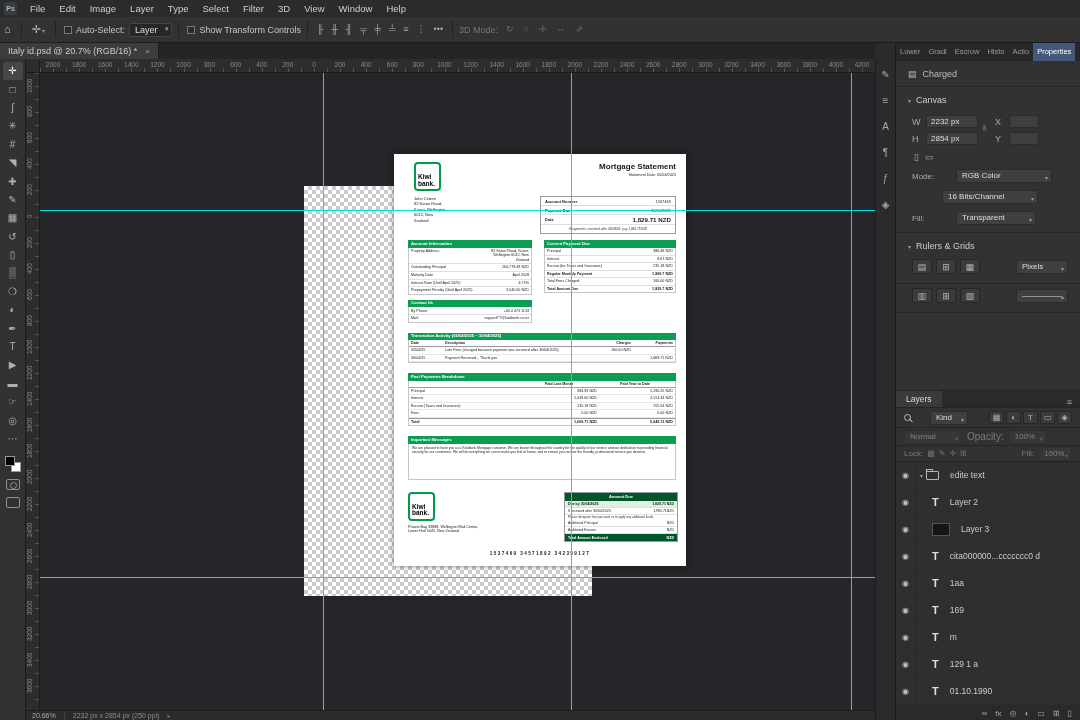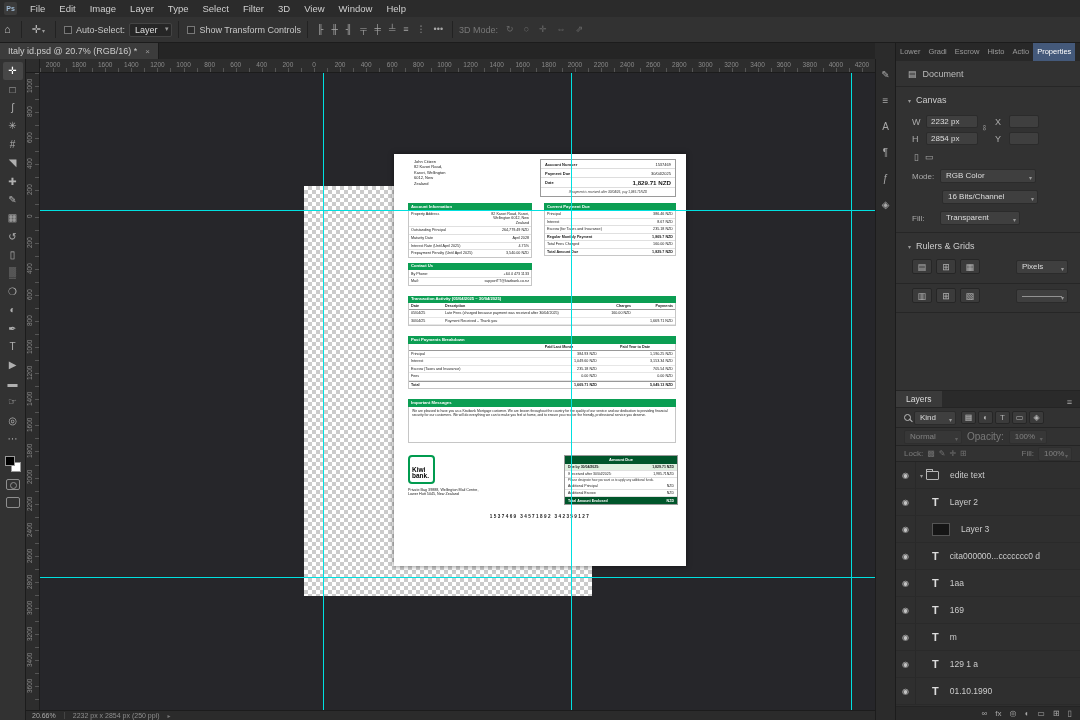--- a/index.html
+++ b/index.html
@@ -132,32 +132,32 @@
 .f-row{display:flex;align-items:center;gap:5px;margin:4px 0}
 .f-lab{width:9px;color:#aaa}
 .field{background:#3f3f3f;border:1px solid #2b2b2b;border-radius:2px;height:13px;padding:0 4px;line-height:11px;color:#ddd;font-size:8px}
 .field.w46{width:52px}
 .field.w28{width:30px}
 .link-icon{position:absolute;left:86px;top:14px;color:#999;display:inline-block;transform:rotate(90deg);font-size:8px}
 .orient-row{display:flex;gap:6px;padding:3px 12px 0 18px;color:#aaa;font-size:9px}
 .res-text{padding:8px 12px 0 16px;color:#a8a8a8;font-size:8px}
 .sel{background:#3f3f3f;border:1px solid #2b2b2b;border-radius:2px;height:14px;line-height:12px;padding:0 14px 0 5px;position:relative;color:#ddd;font-size:8px;white-space:nowrap}
 .sel::after{content:"▾";position:absolute;right:3px;top:2px;font-size:6px;color:#999}
-.mode-row{display:flex;align-items:center;gap:4px;padding:7px 12px 0 16px}
+.mode-row{display:flex;align-items:center;gap:20px;padding:7px 12px 0 16px}
 .mode-lab{width:24px;color:#aaa;font-size:8px}
 .indent-row{padding-left:46px}
 .icons-row{display:flex;align-items:center;gap:4px;padding:4px 12px 2px 16px}
 .icon-btn{width:20px;height:15px;border:1px solid #262626;background:#3b3b3b;border-radius:2px;display:flex;align-items:center;justify-content:center;color:#b5b5b5;font-size:9px}
 .row-spacer{flex:1}
 .sec-div{height:1px;background:#262626;margin-top:7px}
 
 .layers-head{flex:0 0 16px;background:#2a2a2a;display:flex;align-items:flex-end;justify-content:space-between;border-bottom:1px solid #242424}
 .layers-title{background:#3a3a3a;padding:2px 10px;font-size:8.5px;color:#ddd;height:16px;display:flex;align-items:center}
 .panel-menu-icon{padding-right:8px;color:#aaa;font-size:9px}
-.filter-row{flex:0 0 20px;display:flex;align-items:center;gap:3px;padding:0 8px;border-bottom:1px solid #242424}
+.filter-row{flex:0 0 20px;display:flex;align-items:center;gap:19px;padding:0 8px;border-bottom:1px solid #242424}
 .search-icon{width:7px;height:7px;border:1px solid #bbb;border-radius:50%;position:relative;flex:0 0 7px}
 .search-icon::after{content:"";position:absolute;width:4px;height:1px;background:#bbb;transform:rotate(45deg);right:-3px;bottom:-1px}
 .filter-ic{width:15px;height:13px;border:1px solid #262626;background:#3b3b3b;border-radius:2px;display:flex;align-items:center;justify-content:center;color:#b5b5b5;font-size:8px}
 .blend-row{flex:0 0 18px;display:flex;align-items:center;gap:5px;padding:0 8px;border-bottom:1px solid #242424}
 .lock-row{flex:0 0 16px;display:flex;align-items:center;gap:4px;padding:0 8px;border-bottom:1px solid #242424;font-size:8px}
 .lock-ic{color:#b5b5b5;font-size:8px}
 .dim{opacity:.45}
 .layers-list{flex:1;overflow:hidden;background:#2f2f2f}
 .layer{height:27px;display:flex;align-items:center;border-bottom:1px solid #2a2a2a;font-size:8.5px;color:#ccc}
 .eye-cell{width:20px;align-self:stretch;border-right:1px solid #292929;display:flex;align-items:center;justify-content:center}
@@ -329,20 +329,30 @@
       <div class="bg-swatch"></div>
     </div>
     <div class="tool-extra qmask"></div>
     <div class="tool-extra"></div>
   </div>
 
   <div class="canvas">
     <div class="checker"></div>
 
     <div class="page">
+      <div class="doc-header">
+        <div class="kiwi-logo">
+          <span>Kiwi</span>
+          <span>bank.</span>
+        </div>
+        <div>
+          <div class="doc-title">Mortgage Statement</div>
+          <div class="doc-date">Statement Date: 05/04/2025</div>
+        </div>
+      </div>
       <div class="addr-row">
         <div class="recipient">
           <div>John Citizen</div>
             <div>82 Karori Road,</div>
             <div>Karori, Wellington</div>
             <div>6012, New</div>
             <div>Zealand</div>
         </div>
         <div class="summary-box">
           <div>
@@ -561,21 +571,21 @@
         <span class="panel-tab" data-active="false">Gradi</span>
         <span class="panel-tab" data-active="false">Escrow</span>
         <span class="panel-tab" data-active="false">Histo</span>
         <span class="panel-tab" data-active="false">Actio</span>
         <span class="panel-tab" data-active="true">Properties</span>
     </div>
 
     <div class="props">
       <div class="prop-doc">
         <span>▤</span>
-        <span>Document</span>
+        <span>Charged</span>
       </div>
       <div class="sec-h">
         <span class="chev">▾</span>
         <span>Canvas</span>
       </div>
       <div class="fields">
         <div class="f-row">
           <span class="f-lab">W</span>
           <span class="field w46">2232 px</span>
           <span class="f-lab" style="margin-left:12px">X</span>

